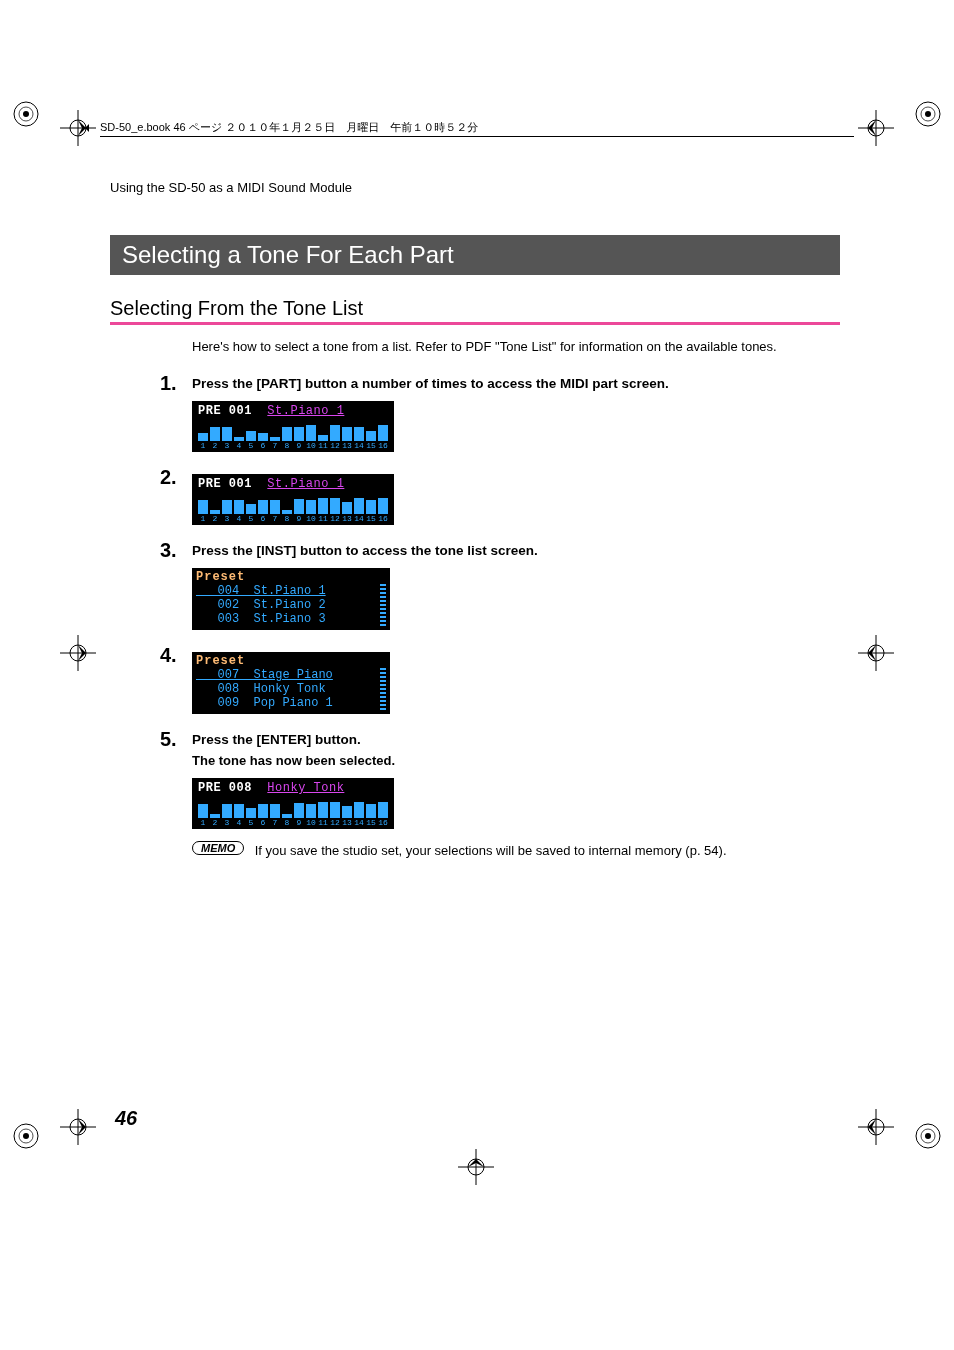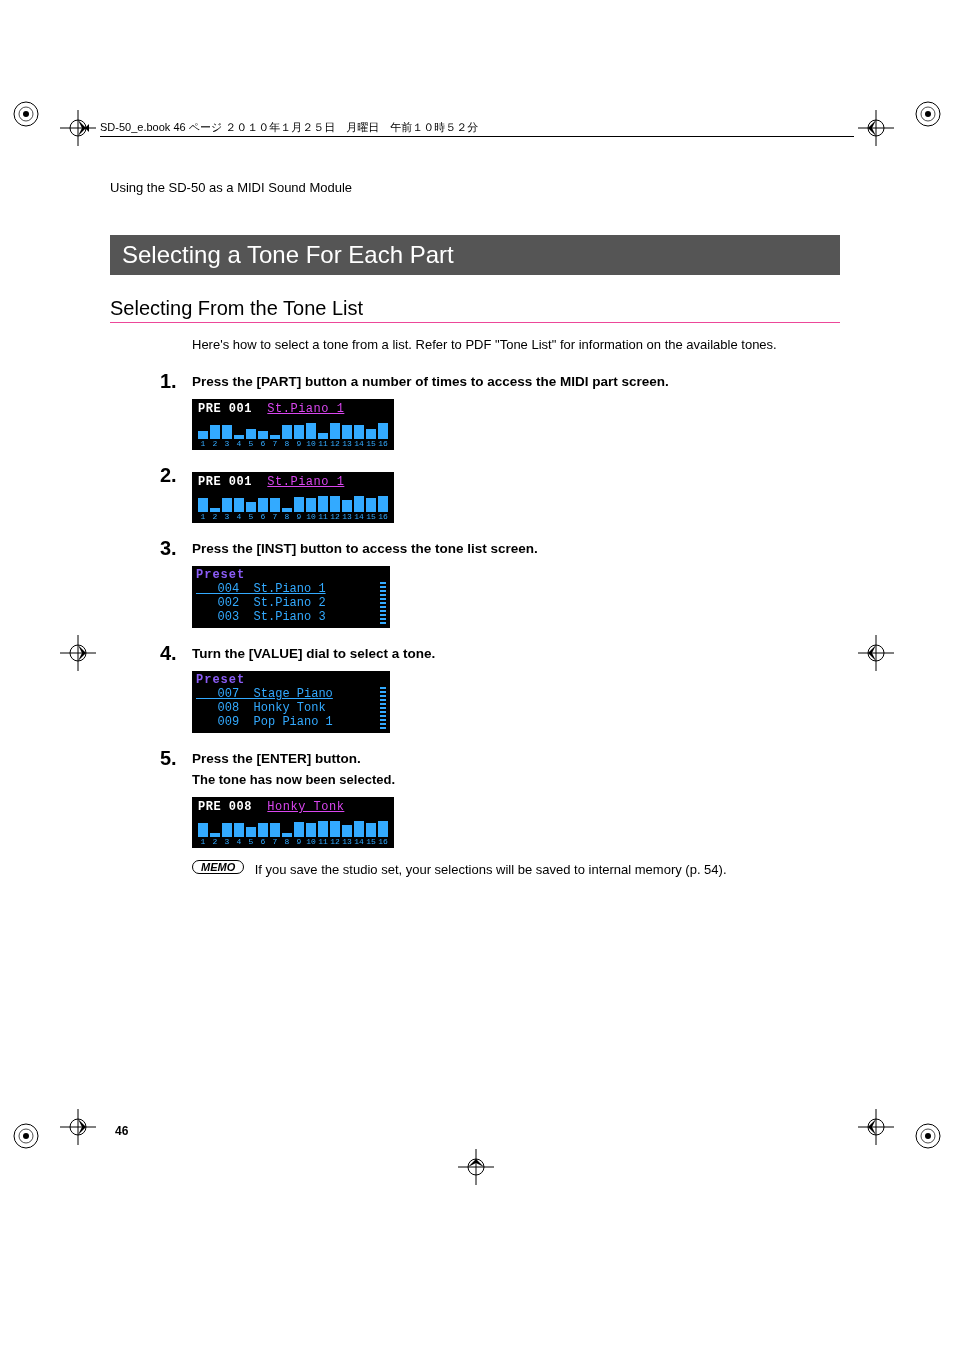--- a/index.html
+++ b/index.html
@@ -64,21 +64,21 @@
     color: #fff;
     font-size: 24px;
     font-weight: 400;
     padding: 6px 12px;
     margin-bottom: 22px;
   }
 
   .subsection {
     font-size: 20px;
     font-weight: 400;
-    border-bottom: 1px solid #ec4899;
+    border-bottom: 3px solid #ec4899;
     padding-bottom: 2px;
     margin-bottom: 14px;
   }
 
   .intro {
     font-size: 13px;
     margin-left: 82px;
     margin-bottom: 22px;
   }
 
@@ -150,21 +150,21 @@
 
   .lcd-list {
     background:#000;
     display:inline-block;
     width:190px;
     font-family:"Courier New", monospace;
     font-size:12px;
     padding:2px 4px 4px 4px;
     margin-top:4px;
   }
-  .lcd-list .title { color:#8b5cf6; font-weight:bold; letter-spacing:1px; }
+  .lcd-list .title { color:#fdba74; font-weight:bold; letter-spacing:1px; }
   .lcd-list .item { color:#3af; white-space:pre; }
   .lcd-list .item.sel { text-decoration:underline; }
   .lcd-list .scroll {
     float:right;
     width:6px;
     height:42px;
     background:repeating-linear-gradient(#3af,#3af 2px,#000 2px,#000 4px);
     margin-top:-42px;
   }
 
@@ -189,23 +189,24 @@
   .memo-block { margin-left:82px; margin-top:4px; }
 
   .playpause {
     display:inline-block;
     vertical-align:-2px;
   }
 
   .page-num {
     position:absolute;
     left:115px;
-    bottom:212px;
-    font-size:12px;
+    bottom:220px;
+    font-size:20px;
     font-weight:700;
+    font-style:italic;
   }
 </style>
 </head>
 <body>
 
 <div class="reg tl">
     <svg viewBox="0 0 28 28">
       <circle cx="14" cy="14" r="12" fill="none" stroke="#000" stroke-width="1"></circle>
       <circle cx="14" cy="14" r="7" fill="none" stroke="#000" stroke-width="0.7"></circle>
       <circle cx="14" cy="14" r="3" fill="#000"></circle>
@@ -377,21 +378,20 @@
             <div class="item sel">   004  St.Piano 1</div>
             <div class="item">   002  St.Piano 2</div>
             <div class="item">   003  St.Piano 3</div>
             <div class="scroll"></div>
           </div>
       </div>
     </li>
 
     <li>
       <span class="num">4.</span>
-      <div class="step-text">Turn the [VALUE] dial to select a tone.</div>
       <div class="lcd-list">
         <div class="title">Preset</div>
         <div>
             <div class="item sel">   007  Stage Piano</div>
             <div class="item">   008  Honky Tonk</div>
             <div class="item">   009  Pop Piano 1</div>
             <div class="scroll"></div>
           </div>
       </div>
     </li>

